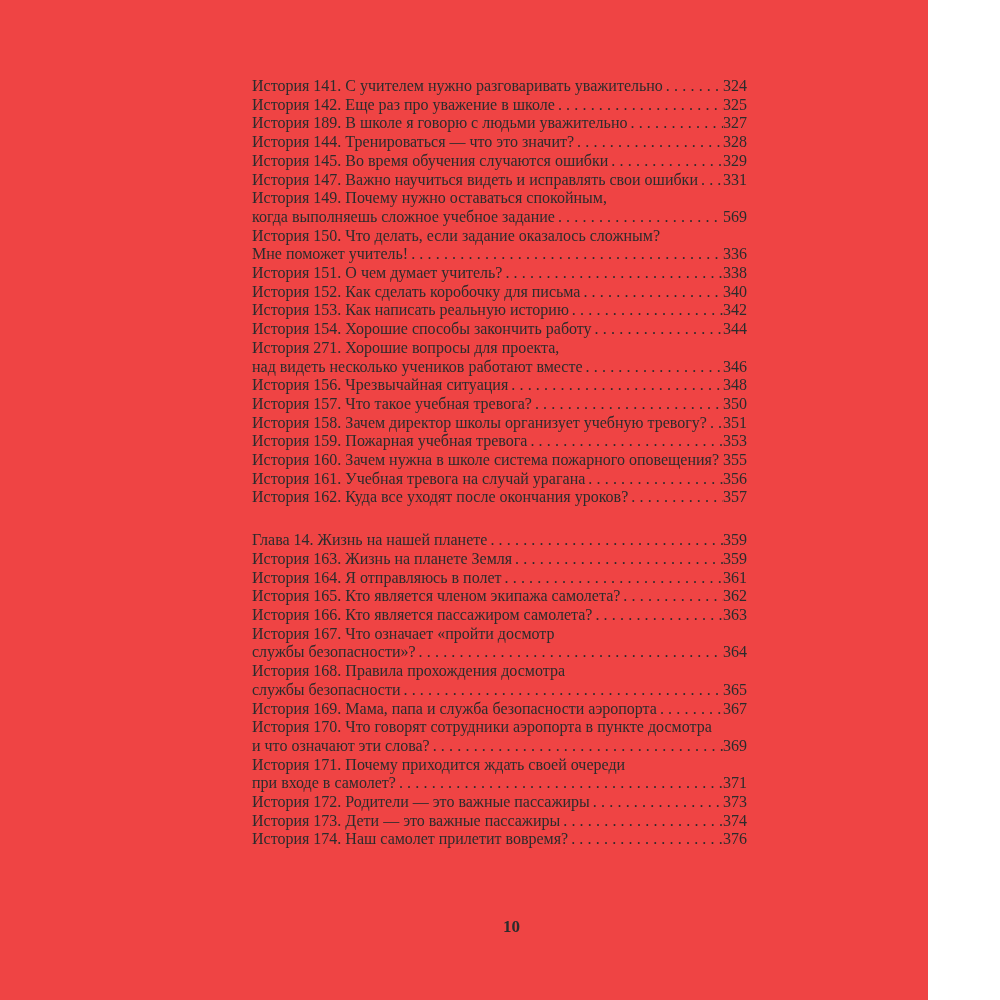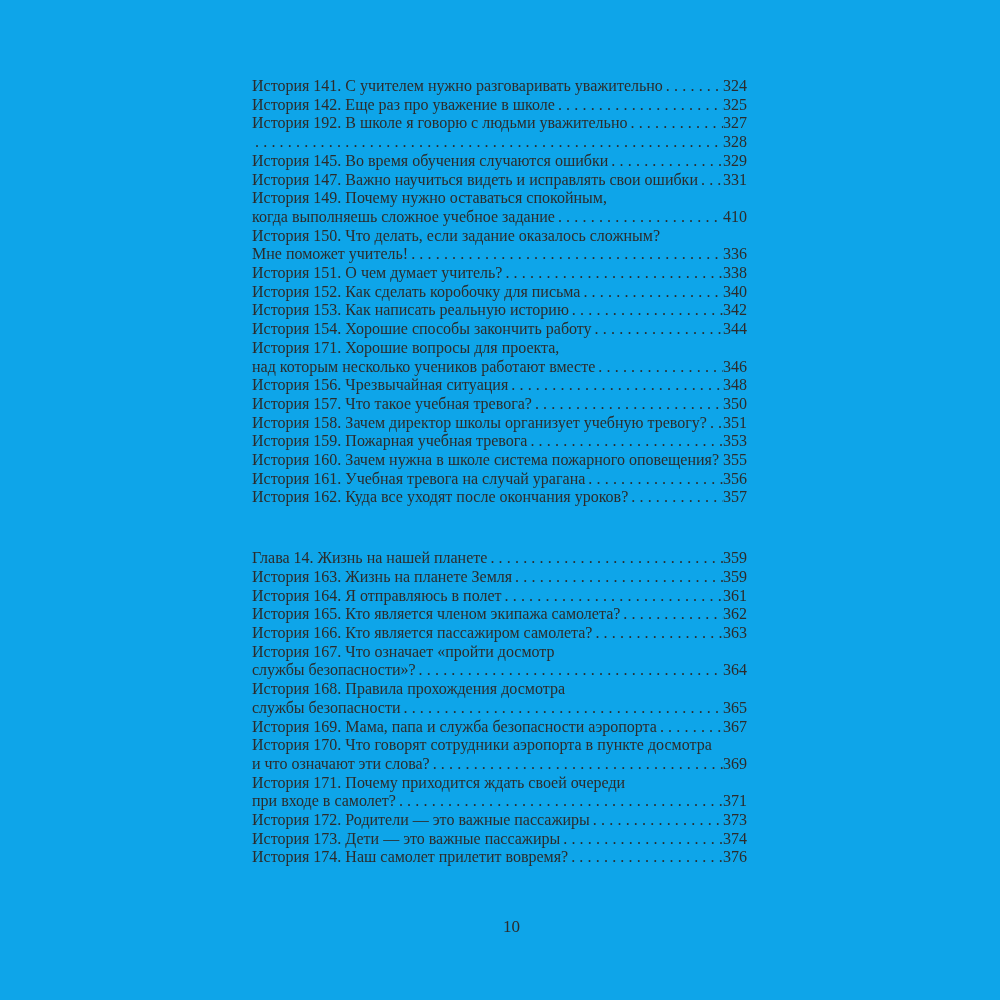--- a/index.html
+++ b/index.html
@@ -2,43 +2,43 @@
 <html><head>
 <meta charset="utf-8">
 <style>
   html, body {
     margin: 0;
     padding: 0;
     background: #ffffff;
   }
   .page {
     position: relative;
-    width: 1000px;
+    width: 928px;
     height: 1000px;
-    background: #0ea5e9;
+    background: #ef4444;
     font-family: "Liberation Serif", serif;
     font-size: 16px;
     color: #2c2c2c;
     overflow: hidden;
   }
   .toc {
     position: absolute;
     left: 252px;
     top: 77px;
     width: 519px;
   }
   .toc-line {
     display: flex;
     align-items: baseline;
     line-height: 18.71px;
     height: 18.71px;
     white-space: nowrap;
   }
   .toc-line.section-gap {
-    margin-top: 42px;
+    margin-top: 24px;
   }
   .toc-text {
     flex: 0 0 auto;
   }
   .leader {
     flex: 1 1 auto;
     min-width: 0;
     overflow: hidden;
     padding-left: 3px;
   }
@@ -53,63 +53,65 @@
     text-align: left;
   }
   .folio {
     position: absolute;
     left: 252px;
     top: 917px;
     width: 519px;
     text-align: center;
     font-size: 17px;
     color: #2c2c2c;
+    font-weight: bold;
   }
 </style>
 </head>
 <body>
 
 <div class="page">
   <main class="toc">
       <div class="toc-line">
         <span class="toc-text">История 141. С учителем нужно разговаривать уважительно</span>
         <span class="leader"></span>
         <span class="pagenum">324</span>
       </div>
       <div class="toc-line">
         <span class="toc-text">История 142. Еще раз про уважение в школе</span>
         <span class="leader"></span>
         <span class="pagenum">325</span>
       </div>
       <div class="toc-line">
-        <span class="toc-text">История 192. В школе я говорю с людьми уважительно</span>
+        <span class="toc-text">История 189. В школе я говорю с людьми уважительно</span>
         <span class="leader"></span>
         <span class="pagenum">327</span>
       </div>
       <div class="toc-line">
+        <span class="toc-text">История 144. Тренироваться — что это значит?</span>
         <span class="leader"></span>
         <span class="pagenum">328</span>
       </div>
       <div class="toc-line">
         <span class="toc-text">История 145. Во время обучения случаются ошибки</span>
         <span class="leader"></span>
         <span class="pagenum">329</span>
       </div>
       <div class="toc-line">
         <span class="toc-text">История 147. Важно научиться видеть и исправлять свои ошибки</span>
         <span class="leader"></span>
         <span class="pagenum">331</span>
       </div>
       <div class="toc-line">
         <span class="toc-text">История 149. Почему нужно оставаться спокойным,</span>
       </div>
       <div class="toc-line">
         <span class="toc-text">когда выполняешь сложное учебное задание</span>
         <span class="leader"></span>
-        <span class="pagenum">410</span>
+        <span class="pagenum">569</span>
       </div>
       <div class="toc-line">
         <span class="toc-text">История 150. Что делать, если задание оказалось сложным?</span>
       </div>
       <div class="toc-line">
         <span class="toc-text">Мне поможет учитель!</span>
         <span class="leader"></span>
         <span class="pagenum">336</span>
       </div>
       <div class="toc-line">
@@ -126,24 +128,24 @@
         <span class="toc-text">История 153. Как написать реальную историю</span>
         <span class="leader"></span>
         <span class="pagenum">342</span>
       </div>
       <div class="toc-line">
         <span class="toc-text">История 154. Хорошие способы закончить работу</span>
         <span class="leader"></span>
         <span class="pagenum">344</span>
       </div>
       <div class="toc-line">
-        <span class="toc-text">История 171. Хорошие вопросы для проекта,</span>
-      </div>
-      <div class="toc-line">
-        <span class="toc-text">над которым несколько учеников работают вместе</span>
+        <span class="toc-text">История 271. Хорошие вопросы для проекта,</span>
+      </div>
+      <div class="toc-line">
+        <span class="toc-text">над видеть несколько учеников работают вместе</span>
         <span class="leader"></span>
         <span class="pagenum">346</span>
       </div>
       <div class="toc-line">
         <span class="toc-text">История 156. Чрезвычайная ситуация</span>
         <span class="leader"></span>
         <span class="pagenum">348</span>
       </div>
       <div class="toc-line">
         <span class="toc-text">История 157. Что такое учебная тревога?</span>

